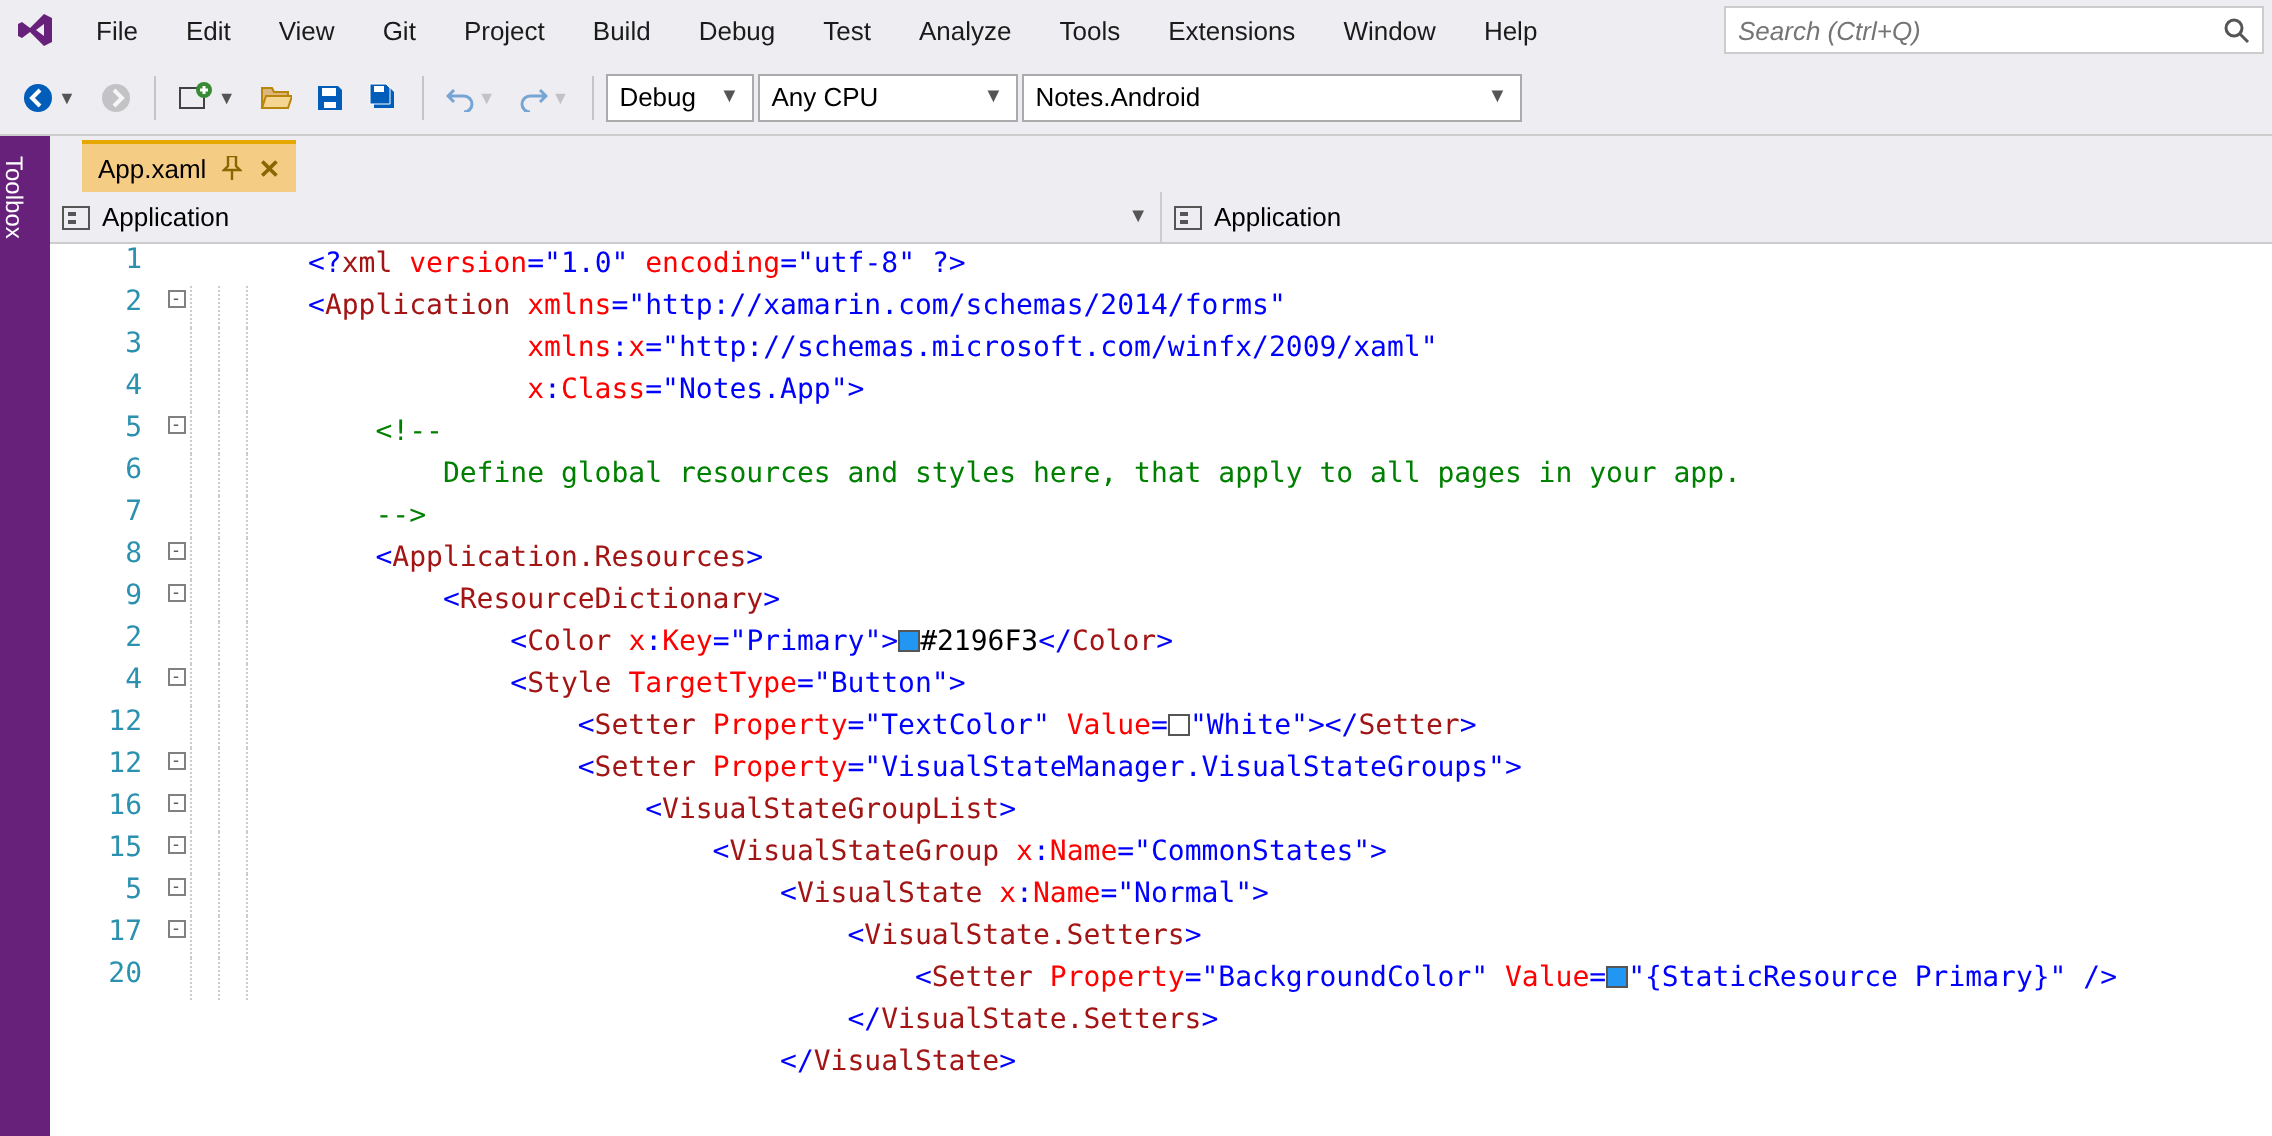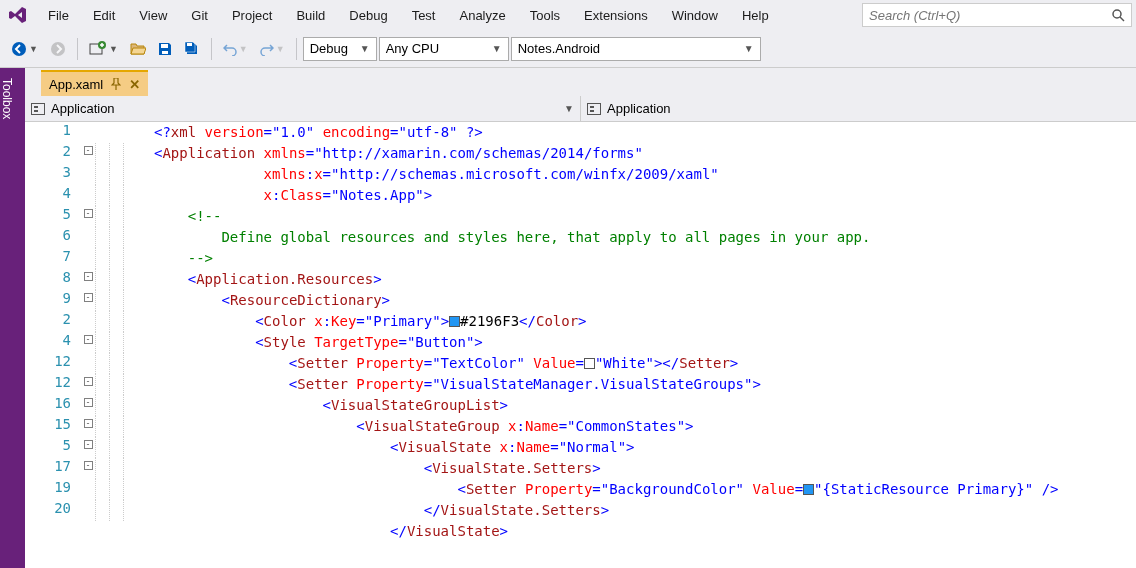--- a/index.html
+++ b/index.html
@@ -315,29 +315,20 @@
           <div class="line-row">
             <div class="ln">17</div>
             <div class="fold"><span class="fold-box">-</span></div>
             <div style="width: 55px; display: flex;">
               <div style="width: 14px; height: 21px; border-left: 1px dotted rgb(204, 204, 204);"></div>
               <div style="width: 14px; height: 21px; border-left: 1px dotted rgb(204, 204, 204);"></div>
               <div style="width: 14px; height: 21px; border-left: 1px dotted rgb(204, 204, 204);"></div>
             </div>
           </div>
           <div class="line-row">
-            <div class="ln">19</div>
-            <div class="fold"></div>
-            <div style="width: 55px; display: flex;">
-              <div style="width: 14px; height: 21px; border-left: 1px dotted rgb(204, 204, 204);"></div>
-              <div style="width: 14px; height: 21px; border-left: 1px dotted rgb(204, 204, 204);"></div>
-              <div style="width: 14px; height: 21px; border-left: 1px dotted rgb(204, 204, 204);"></div>
-            </div>
-          </div>
-          <div class="line-row">
             <div class="ln">20</div>
             <div class="fold"></div>
             <div style="width: 55px; display: flex;">
               <div style="width: 14px; height: 21px; border-left: 1px dotted rgb(204, 204, 204);"></div>
               <div style="width: 14px; height: 21px; border-left: 1px dotted rgb(204, 204, 204);"></div>
               <div style="width: 14px; height: 21px; border-left: 1px dotted rgb(204, 204, 204);"></div>
             </div>
           </div>
         </div>
       <div class="code-lines" id="code-lines"><div class="line-row"><div class="code-text"><span class="c-blue">&lt;?</span><span class="c-brown">xml</span> <span class="c-attr">version</span><span class="c-blue">="1.0"</span> <span class="c-attr">encoding</span><span class="c-blue">="utf-8"</span> <span class="c-blue">?&gt;</span></div></div><div class="line-row"><div class="code-text"><span class="c-blue">&lt;</span><span class="c-brown">Application</span> <span class="c-attr">xmlns</span><span class="c-blue">="http://xamarin.com/schemas/2014/forms"</span></div></div><div class="line-row"><div class="code-text">             <span class="c-attr">xmlns</span><span class="c-blue">:</span><span class="c-attr">x</span><span class="c-blue">="http://schemas.microsoft.com/winfx/2009/xaml"</span></div></div><div class="line-row"><div class="code-text">             <span class="c-attr">x</span><span class="c-blue">:</span><span class="c-attr">Class</span><span class="c-blue">="Notes.App"&gt;</span></div></div><div class="line-row"><div class="code-text">    <span class="c-green">&lt;!--</span></div></div><div class="line-row"><div class="code-text">        <span class="c-green">Define global resources and styles here, that apply to all pages in your app.</span></div></div><div class="line-row"><div class="code-text">    <span class="c-green">--&gt;</span></div></div><div class="line-row"><div class="code-text">    <span class="c-blue">&lt;</span><span class="c-brown">Application.Resources</span><span class="c-blue">&gt;</span></div></div><div class="line-row"><div class="code-text">        <span class="c-blue">&lt;</span><span class="c-brown">ResourceDictionary</span><span class="c-blue">&gt;</span></div></div><div class="line-row"><div class="code-text">            <span class="c-blue">&lt;</span><span class="c-brown">Color</span> <span class="c-attr">x</span><span class="c-blue">:</span><span class="c-attr">Key</span><span class="c-blue">="Primary"&gt;</span><span class="color-sw" style="background:#2196F3"></span><span class="c-black">#2196F3</span><span class="c-blue">&lt;/</span><span class="c-brown">Color</span><span class="c-blue">&gt;</span></div></div><div class="line-row"><div class="code-text">            <span class="c-blue">&lt;</span><span class="c-brown">Style</span> <span class="c-attr">TargetType</span><span class="c-blue">="Button"&gt;</span></div></div><div class="line-row"><div class="code-text">                <span class="c-blue">&lt;</span><span class="c-brown">Setter</span> <span class="c-attr">Property</span><span class="c-blue">="TextColor"</span> <span class="c-attr">Value</span><span class="c-blue">=</span><span class="color-sw" style="background:#fff"></span><span class="c-blue">"White"&gt;&lt;/</span><span class="c-brown">Setter</span><span class="c-blue">&gt;</span></div></div><div class="line-row"><div class="code-text">                <span class="c-blue">&lt;</span><span class="c-brown">Setter</span> <span class="c-attr">Property</span><span class="c-blue">="VisualStateManager.VisualStateGroups"&gt;</span></div></div><div class="line-row"><div class="code-text">                    <span class="c-blue">&lt;</span><span class="c-brown">VisualStateGroupList</span><span class="c-blue">&gt;</span></div></div><div class="line-row"><div class="code-text">                        <span class="c-blue">&lt;</span><span class="c-brown">VisualStateGroup</span> <span class="c-attr">x</span><span class="c-blue">:</span><span class="c-attr">Name</span><span class="c-blue">="CommonStates"&gt;</span></div></div><div class="line-row"><div class="code-text">                            <span class="c-blue">&lt;</span><span class="c-brown">VisualState</span> <span class="c-attr">x</span><span class="c-blue">:</span><span class="c-attr">Name</span><span class="c-blue">="Normal"&gt;</span></div></div><div class="line-row"><div class="code-text">                                <span class="c-blue">&lt;</span><span class="c-brown">VisualState.Setters</span><span class="c-blue">&gt;</span></div></div><div class="line-row"><div class="code-text">                                    <span class="c-blue">&lt;</span><span class="c-brown">Setter</span> <span class="c-attr">Property</span><span class="c-blue">="BackgroundColor"</span> <span class="c-attr">Value</span><span class="c-blue">=</span><span class="color-sw" style="background:#2196F3"></span><span class="c-blue">"{StaticResource Primary}"</span> <span class="c-blue">/&gt;</span></div></div><div class="line-row"><div class="code-text">                                <span class="c-blue">&lt;/</span><span class="c-brown">VisualState.Setters</span><span class="c-blue">&gt;</span></div></div><div class="line-row"><div class="code-text">                            <span class="c-blue">&lt;/</span><span class="c-brown">VisualState</span><span class="c-blue">&gt;</span></div></div></div>

